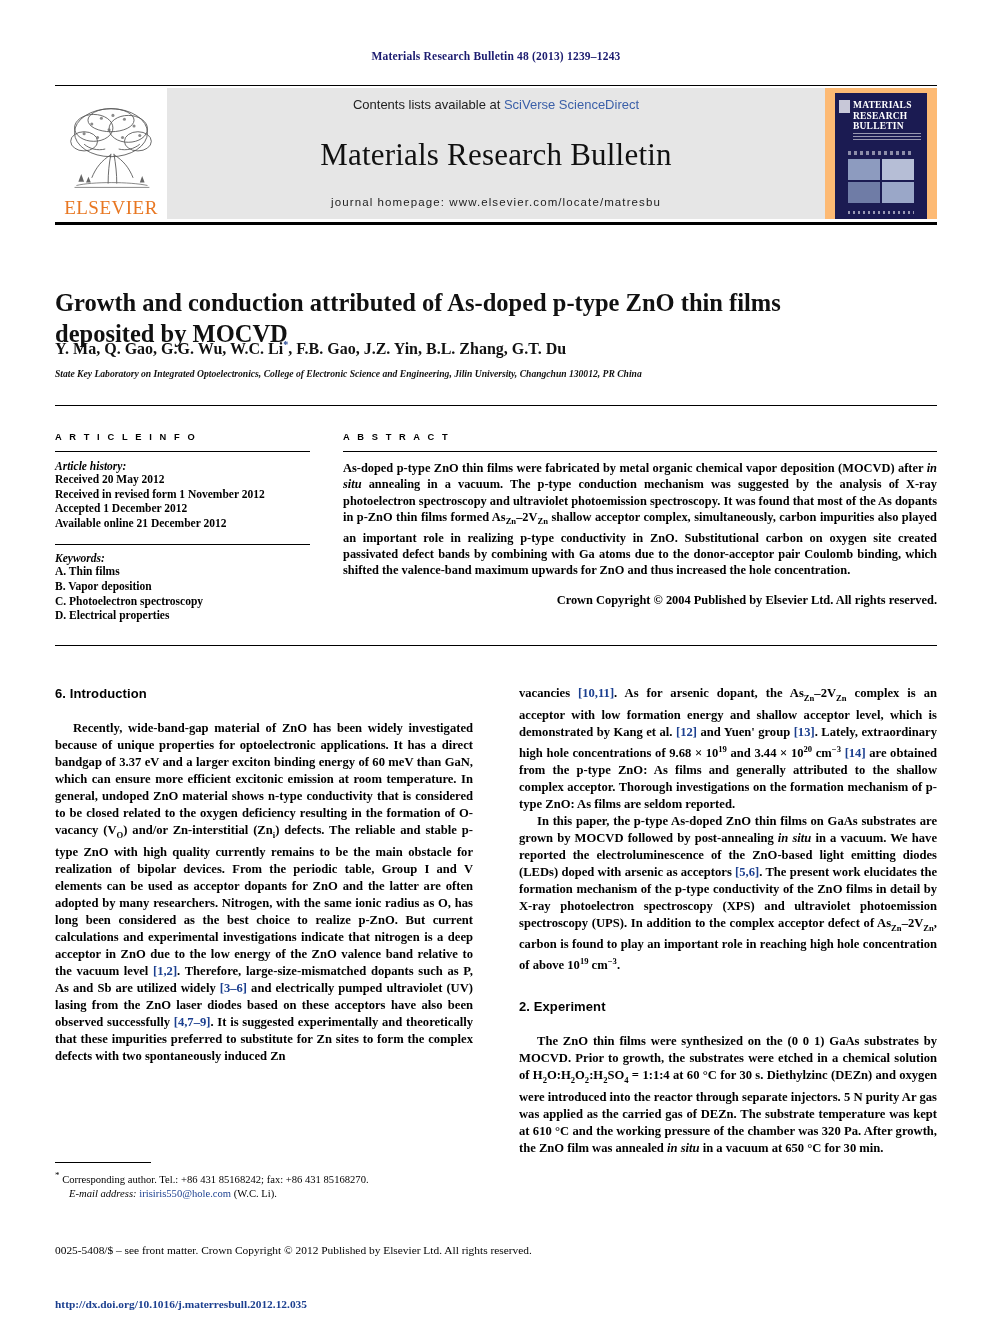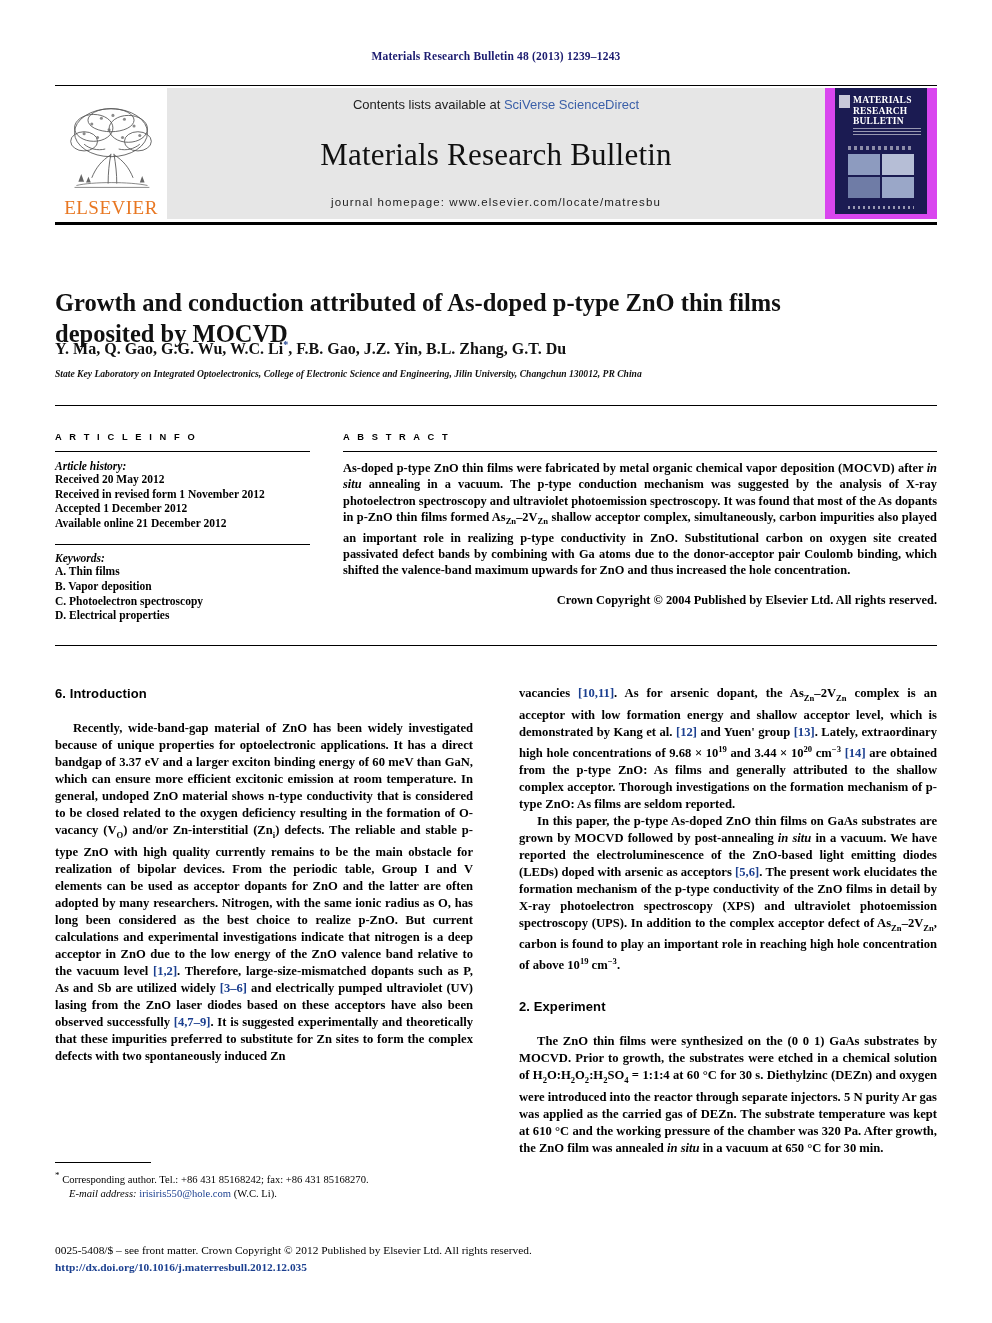--- a/index.html
+++ b/index.html
@@ -102,23 +102,23 @@
   .homepage {
     font-family: "Liberation Sans", sans-serif;
     font-size: 11.5px;
     color: #222;
     letter-spacing: 1.1px;
   }
 
   .cover {
     width: 112px;
     flex: 0 0 112px;
-    background: #d946ef;
+    background: #fdba74;
     display: flex;
-    align-items: flex-start;
+    align-items: flex-end;
     justify-content: center;
   }
   .cover-inner {
     width: 92px;
     height: 126px;
     background: #1b1b52;
     position: relative;
     overflow: hidden;
     box-sizing: border-box;
   }
@@ -335,21 +335,21 @@
     position: absolute;
     left: 55px; top: 1244px;
     width: 880px;
     font-family: "Liberation Serif", serif;
     font-weight: normal;
     font-size: 11.4px;
     color: #000;
   }
   .doi {
     position: absolute;
-    left: 55px; top: 1261px;
+    left: 55px; top: 1298px;
     width: 880px;
     font-family: "Liberation Serif", serif;
     font-weight: bold;
     font-size: 11.4px;
     color: #1b3f8f;
   }
 </style>
 </head>
 <body>
 

